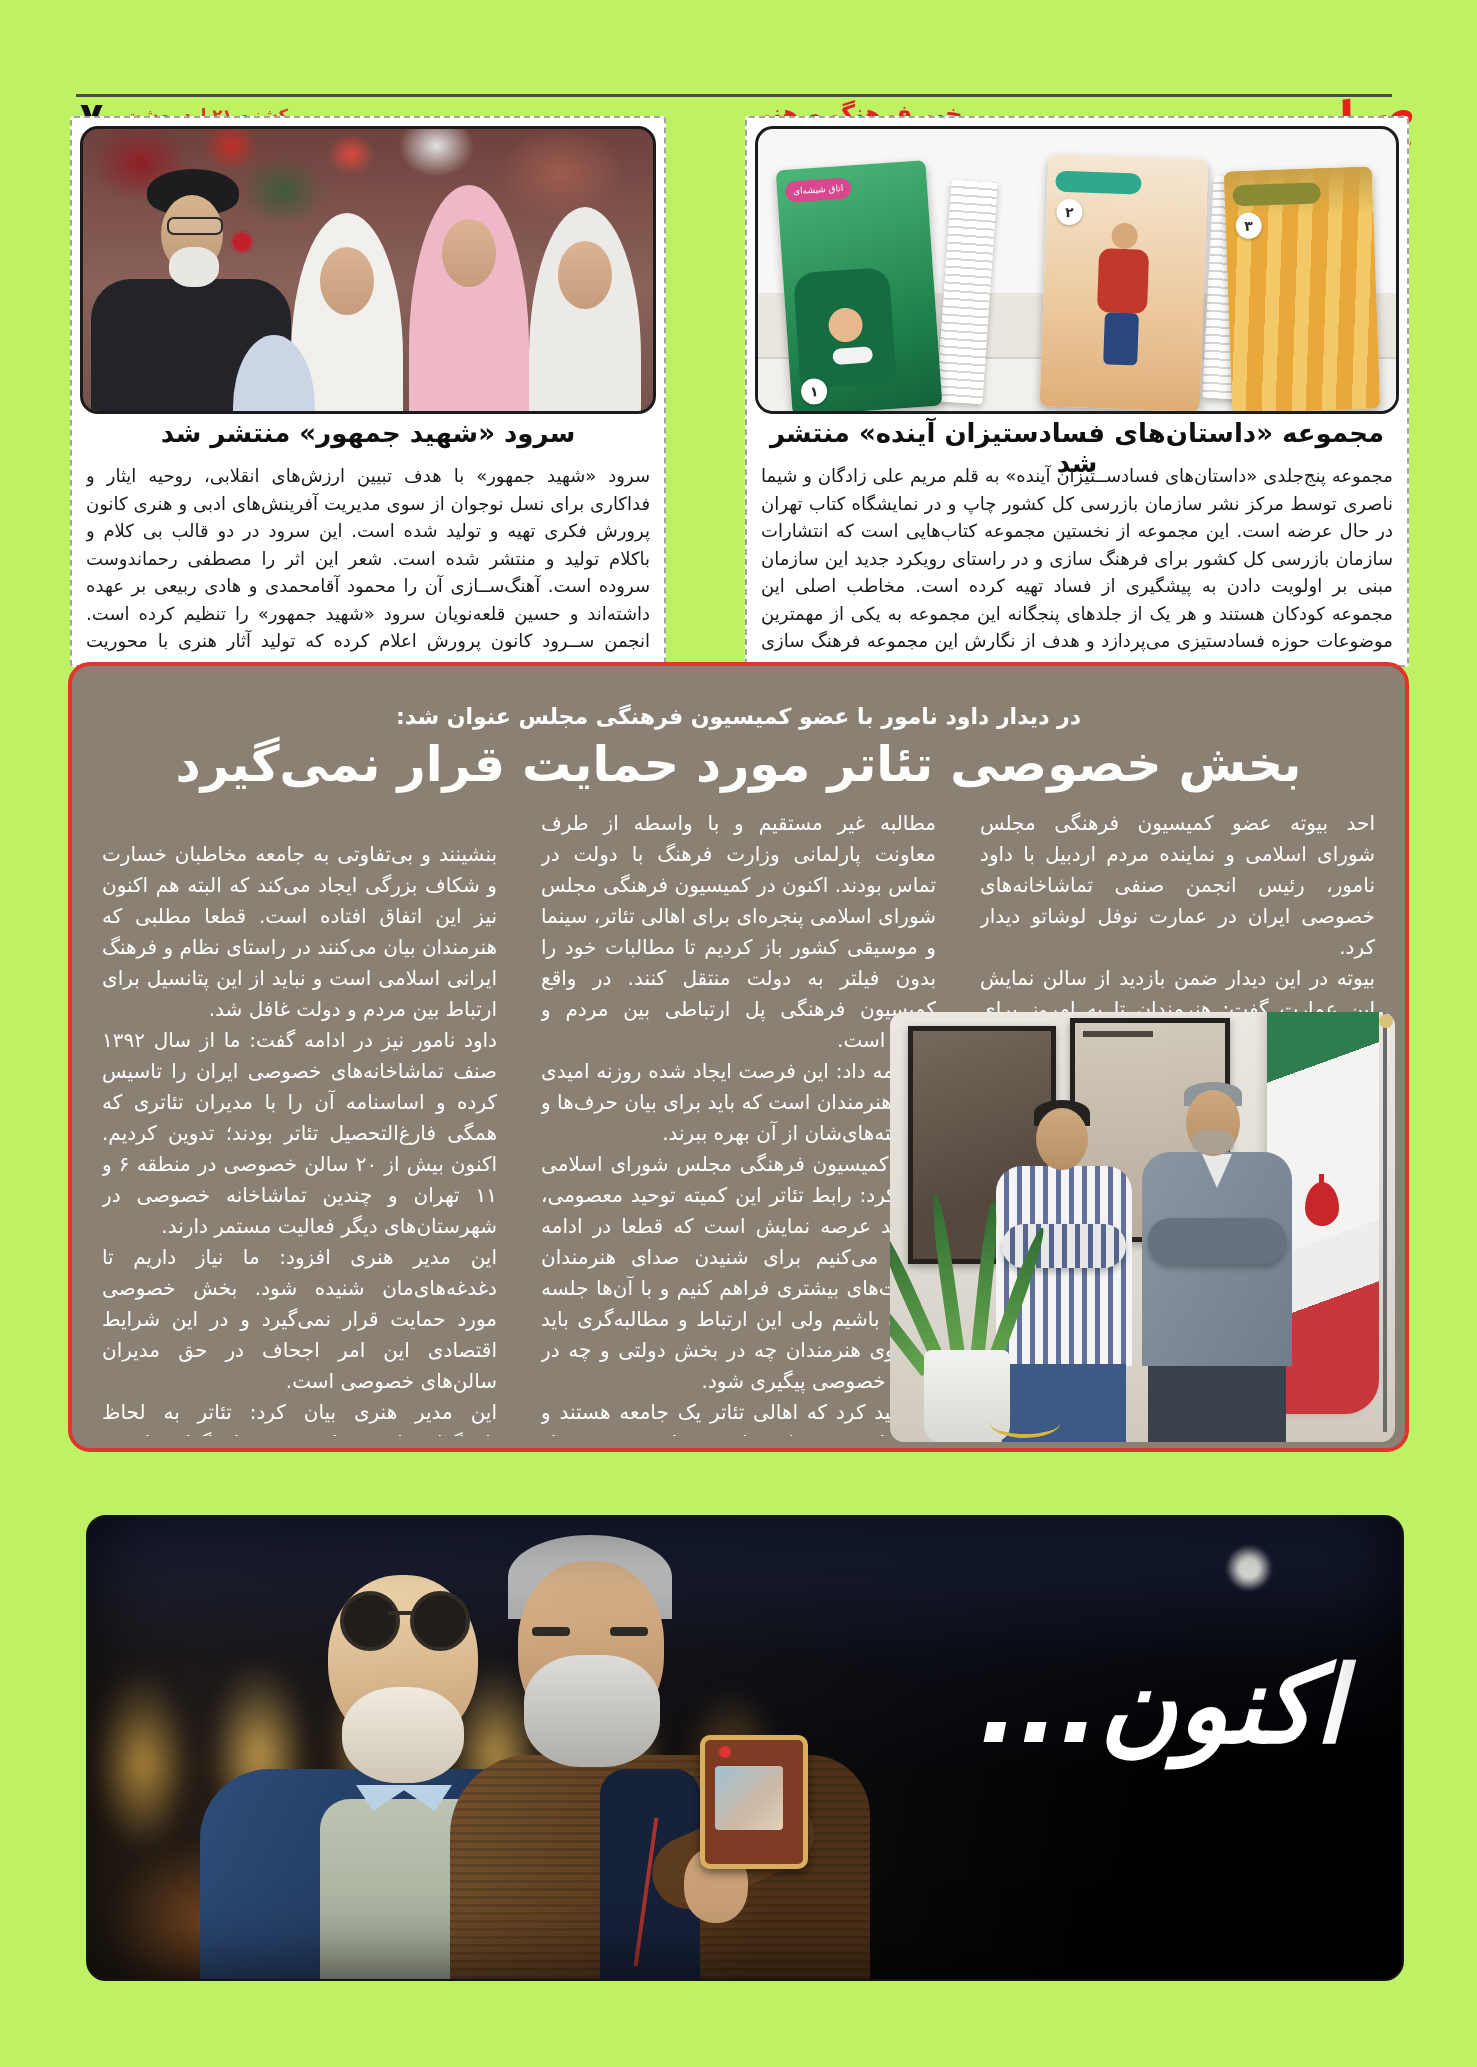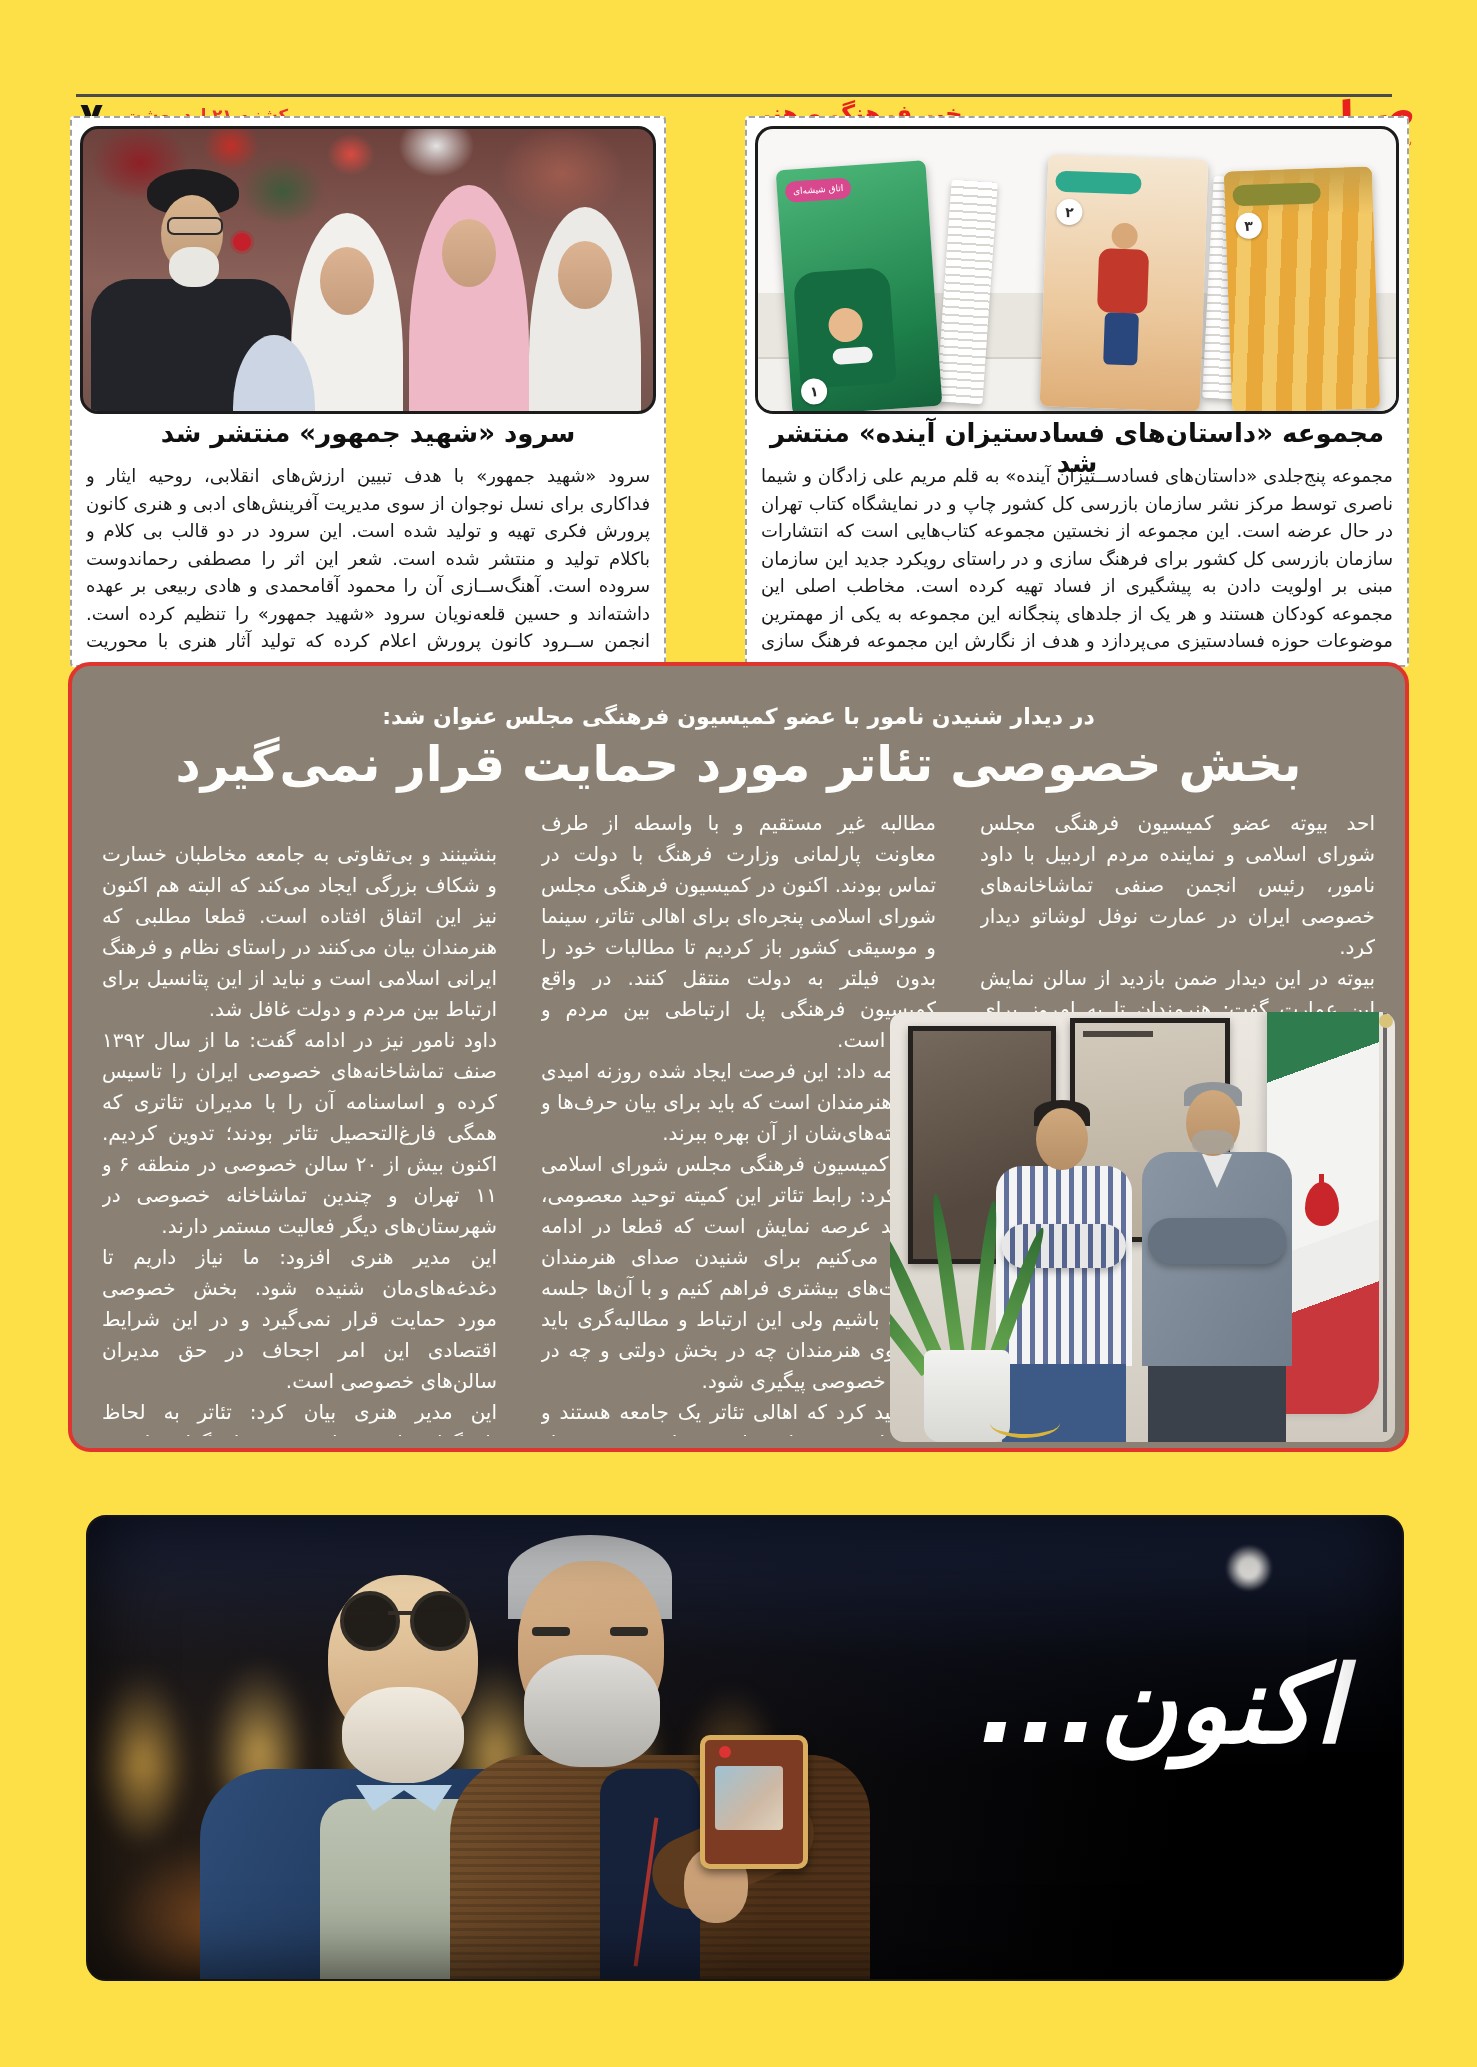--- a/index.html
+++ b/index.html
@@ -1,16 +1,16 @@
 <!DOCTYPE html>
 <html lang="fa" dir="rtl"><head>
 <meta charset="utf-8">
 <style>
   html,body{margin:0;padding:0;background:#ffffff;}
-  #page{position:relative;width:1477px;height:2067px;background:#fde047;overflow:hidden;
+  #page{position:relative;width:1477px;height:2067px;background:#bef264;overflow:hidden;
         font-family:"DejaVu Sans",sans-serif;direction:rtl;}
 
   
   .header-rule{position:absolute;left:76px;top:94px;width:1316px;height:3px;background:#4b4b4b;}
   .page-number{position:absolute;left:80px;top:97px;font-size:38px;font-weight:bold;color:#111;line-height:1;}
   .date-line{position:absolute;left:112px;top:106px;width:195px;font-size:16.5px;color:#e5322d;
              direction:rtl;text-align:center;font-weight:bold;}
   .section-title{position:absolute;left:700px;top:100px;width:320px;text-align:center;
                  font-size:24px;font-weight:bold;color:#e8201e;}
   .logo{position:absolute;right:50px;top:92px;width:100px;text-align:center;}
@@ -246,21 +246,21 @@
         </div>
       <div class="hijab" style="left:150px;top:206px;width:82px;height:116px;background:#ccd5e4;"></div>
     </div>
     <div class="top-title">سرود «شهید جمهور» منتشر شد</div>
     <div class="top-body">
       <span>سرود «شهید جمهور» با هدف تبیین ارزش‌های انقلابی، روحیه ایثار و فداکاری برای نسل نوجوان از سوی مدیریت آفرینش‌های ادبی و هنری کانون پرورش فکری تهیه و تولید شده است. این سرود در دو قالب بی کلام و باکلام تولید و منتشر شده است. شعر این اثر را مصطفی رحماندوست سروده است. آهنگ‌ســازی آن را محمود آقامحمدی و هادی ربیعی بر عهده داشته‌اند و حسین قلعه‌نویان سرود «شهید جمهور» را تنظیم کرده است. انجمن ســرود کانون پرورش اعلام کرده که تولید آثار هنری با محوریت شخصیت‌های انقلابی و ملی، بخشی از برنامه‌های راهبردی این بخش برای تقویت هویت ملی و دینی کودکان و نوجوانان به شمار می‌رود./</span>
     </div>
   </div>
 
   <div class="feature">
-    <div class="kicker">در دیدار شنیدن نامور با عضو کمیسیون فرهنگی مجلس عنوان شد:</div>
+    <div class="kicker">در دیدار داود نامور با عضو کمیسیون فرهنگی مجلس عنوان شد:</div>
     <div class="headline">بخش خصوصی تئاتر مورد حمایت قرار نمی‌گیرد</div>
 
     <div class="fcol fcol-1">احد بیوته عضو کمیسیون فرهنگی مجلس شورای اسلامی و نماینده مردم اردبیل با داود نامور، رئیس انجمن صنفی تماشاخانه‌های خصوصی ایران در عمارت نوفل لوشاتو دیدار کرد.
 بیوته در این دیدار ضمن بازدید از سالن نمایش این عمارت گفت: هنرمندان تا به امروز برای رفع مشکلات‌شان از طریق</div>
     <div class="fcol fcol-2">مطالبه غیر مستقیم و با واسطه از طرف معاونت پارلمانی وزارت فرهنگ با دولت در تماس بودند. اکنون در کمیسیون فرهنگی مجلس شورای اسلامی پنجره‌ای برای اهالی تئاتر، سینما و موسیقی کشور باز کردیم تا مطالبات خود را بدون فیلتر به دولت منتقل کنند. در واقع کمیسیون فرهنگی پل ارتباطی بین مردم و دولت است.
 او ادامه داد: این فرصت ایجاد شده روزنه امیدی برای هنرمندان است که باید برای بیان حرف‌ها و خواسته‌های‌شان از آن بهره ببرند.
 عضو کمیسیون فرهنگی مجلس شورای اسلامی بیان کرد: رابط تئاتر این کمیته توحید معصومی، هنرمند عرصه نمایش است که قطعا در ادامه سعی می‌کنیم برای شنیدن صدای هنرمندان فرصت‌های بیشتری فراهم کنیم و با آن‌ها جلسه داشته باشیم ولی این ارتباط و مطالبه‌گری باید از سوی هنرمندان چه در بخش دولتی و چه در بخش خصوصی پیگیری شود.
 او تاکید کرد که اهالی تئاتر یک جامعه هستند و دغدغه‌اش به عنوان نماینده مجلس و عضوی از این جامعه رسیدن به درخواست‌های برحق آن‌هاست که هیچوقت شنیده نشده و مورد توجه قرار نگرفته است.
 بیوته گفت: تماشاگران تئاتر رهگذر نیستند، آن‌ها استثنایی‌ترین مخاطبان هستند. آن‌ها تصمیم گرفته‌اند به تماشای کار هنرمندان</div>
     <div class="fcol fcol-3">

